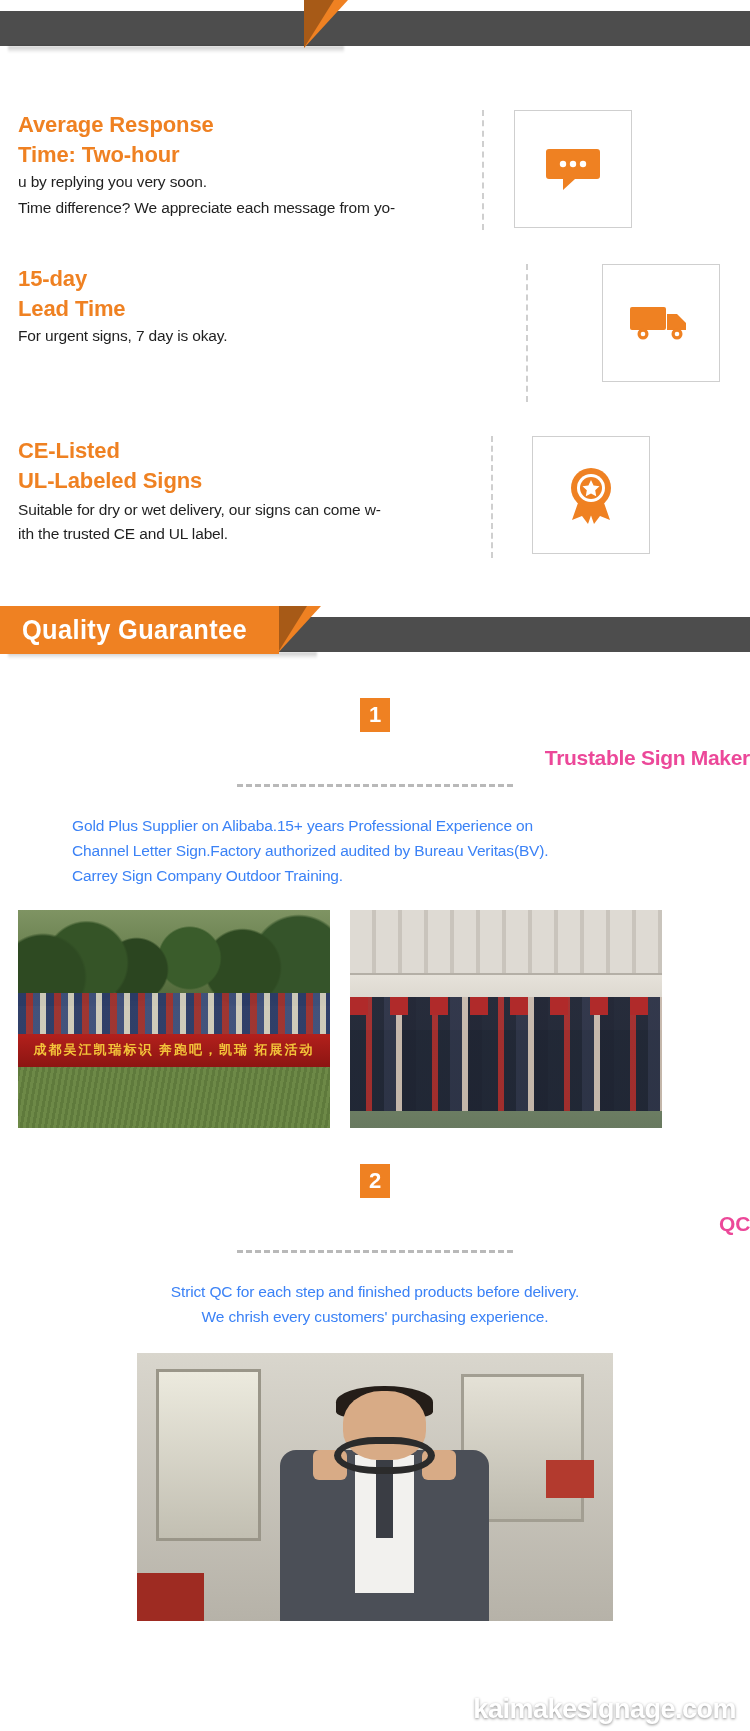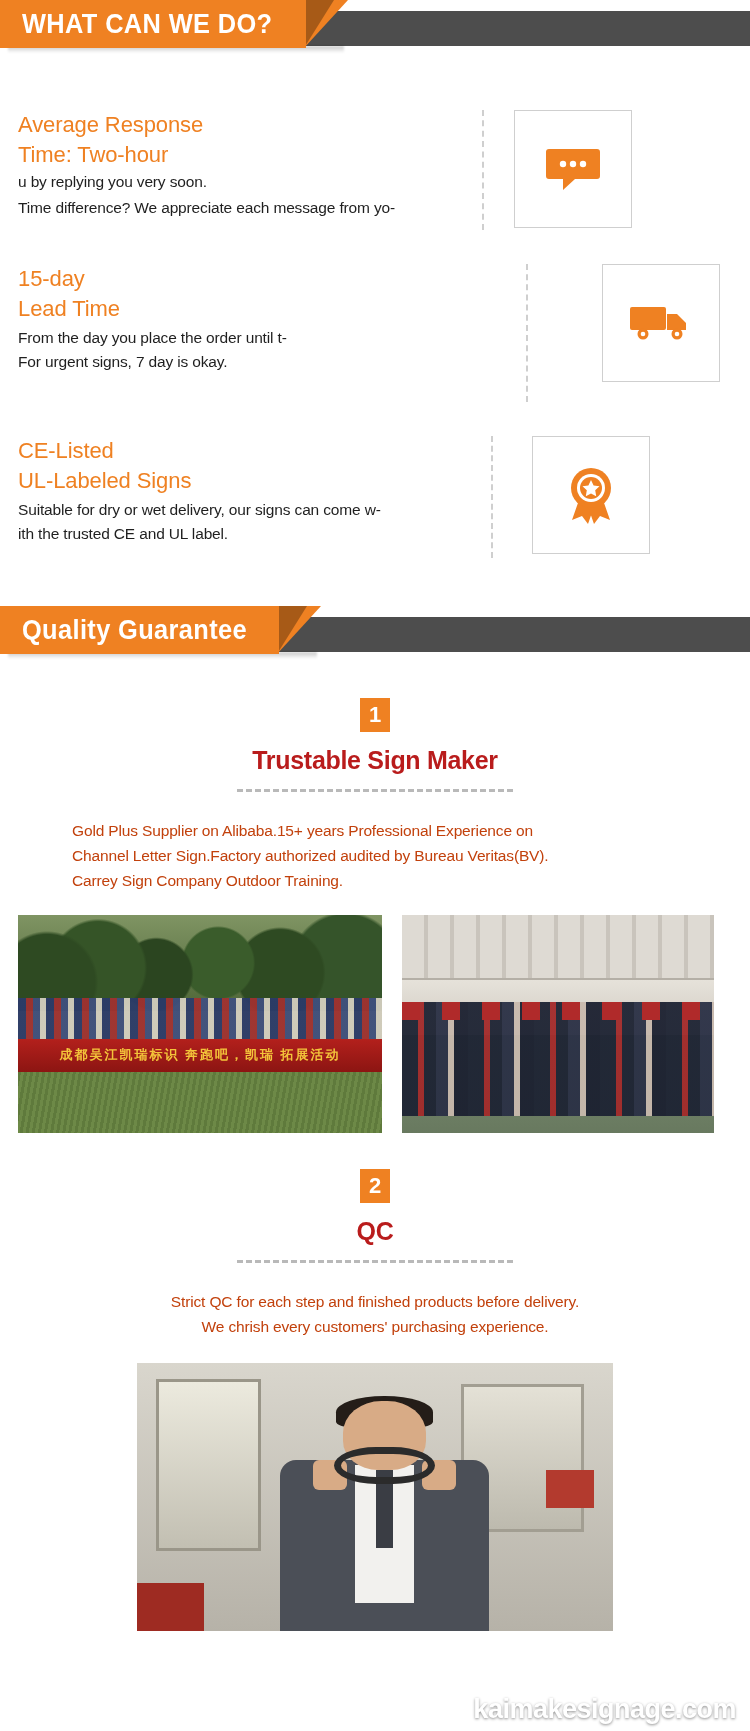--- a/index.html
+++ b/index.html
@@ -80,21 +80,21 @@
   }
   .feature-row {
     display: flex;
     align-items: flex-start;
     position: relative;
     padding-left: 18px;
   }
   .feature-text { width: 452px; }
   .feature-head {
     color: #ef8122;
-    font-weight: normal;
+    font-weight: bold;
     font-size: 22px;
     line-height: 30px;
     letter-spacing: -0.1px;
   }
   .feature-body {
     color: #1f1f1f;
     font-size: 15.5px;
     line-height: 24px;
     letter-spacing: -0.15px;
     margin-top: 2px;
@@ -121,54 +121,54 @@
     background: #ef8122;
     color: #fff;
     font-size: 22px;
     font-weight: bold;
     display: flex;
     align-items: center;
     justify-content: center;
     margin: 0 auto;
   }
   .block-title {
-    text-align: center;
-    font-size: 25px;
-    font-weight: bold;
-    color: #b91c1c;
+    text-align: right;
+    font-size: 21px;
+    font-weight: bold;
+    color: #ec4899;
     margin-top: 14px;
     letter-spacing: -0.3px;
   }
   .dash-rule {
     width: 276px;
     height: 0;
     border-top: 3px dashed #b9b9b9;
     margin: 14px auto 0 auto;
   }
   .block-para {
     font-size: 15.5px;
     line-height: 25px;
-    color: #c2410c;
+    color: #3b82f6;
     margin-top: 26px;
     padding: 0 72px;
     letter-spacing: -0.15px;
   }
   .block-para.center { text-align: center; padding: 0 40px; }
 
   
   .photo-row {
     display: flex;
     gap: 20px;
     padding: 0 18px;
     margin-top: 22px;
   }
   .photo { position: relative; overflow: hidden; }
 
   
-  .ph1 { width: 364px; height: 218px; background: #6c7d4a; }
+  .ph1 { width: 312px; height: 218px; background: #6c7d4a; }
   .ph1 .trees { position:absolute; top:0; left:0; right:0; height:44%;
     background:
       radial-gradient(circle at 8% 70%, #2e4a22 0 14%, transparent 15%),
       radial-gradient(circle at 22% 55%, #355427 0 16%, transparent 17%),
       radial-gradient(circle at 38% 62%, #2b4520 0 15%, transparent 16%),
       radial-gradient(circle at 55% 50%, #3a5c2b 0 17%, transparent 18%),
       radial-gradient(circle at 72% 60%, #2e4a22 0 16%, transparent 17%),
       radial-gradient(circle at 90% 55%, #35542a 0 16%, transparent 17%),
       linear-gradient(#7f9463,#4e6637);
   }
@@ -248,23 +248,20 @@
     pointer-events: none;
   }
   .spacer-36 { height: 36px; }
   .spacer-44 { height: 44px; }
 </style>
 </head>
 <body>
 
 <div class="banner">
   <div class="banner-dark"></div>
-  <div class="banner-tab" id="tab1">
-    <span class="banner-tab-text">WHAT CAN WE DO?</span>
-  </div>
   <div class="banner-wedge" id="wedge1" style="left: 304px;"></div>
 <div class="banner-shadow" style="width: 336px;"></div>
   </div>
 
 <div class="features">
 
   <div class="feature-row" style="margin-top:62px;">
     <div class="feature-text">
       <div class="feature-head">Average Response</div>
       <div class="feature-head">Time: Two-hour</div>
@@ -279,21 +276,20 @@
         <circle cx="28" cy="19" r="3.2" fill="#ffffff"></circle>
         <circle cx="38" cy="19" r="3.2" fill="#ffffff"></circle>
       </svg>
     </div>
   </div>
 
   <div class="feature-row" style="margin-top:34px;gap:44px;">
     <div class="feature-text">
       <div class="feature-head">15-day</div>
       <div class="feature-head">Lead Time</div>
-      <div class="feature-body">From the day you place the order until t-</div>
       <div class="feature-body" style="margin-top:0">For urgent signs, 7 day is okay.</div>
     </div>
     <div class="feature-sep" style="height:138px"></div>
     <div class="icon-box">
       <svg width="64" height="42" viewBox="0 0 64 42">
         <rect x="1" y="5" width="36" height="23" rx="2" fill="#ef8122"></rect>
         <path d="M38 12 h10 l9 9 v7 h-19 z" fill="#ef8122"></path>
         <circle cx="14" cy="32" r="5.5" fill="#ef8122"></circle>
         <circle cx="14" cy="32" r="2.3" fill="#ffffff"></circle>
         <circle cx="48" cy="32" r="5.5" fill="#ef8122"></circle>

